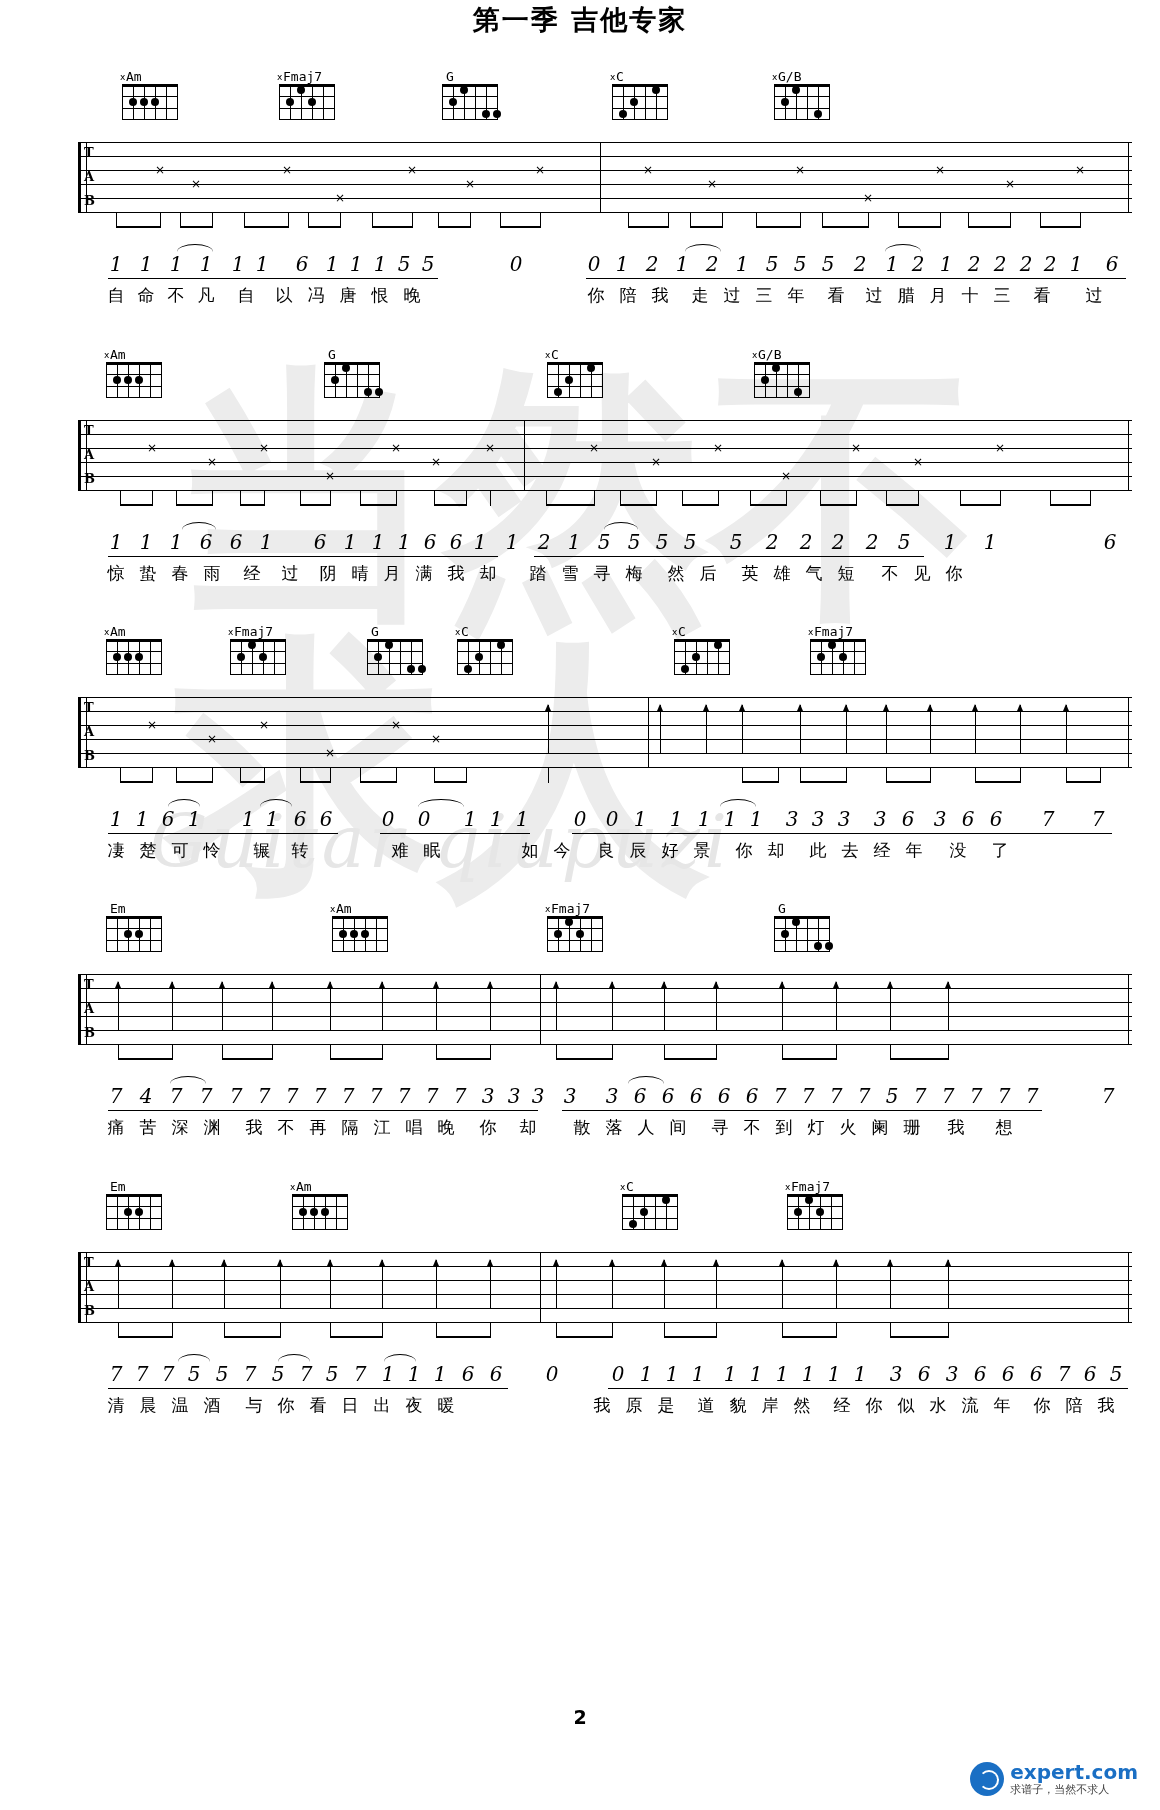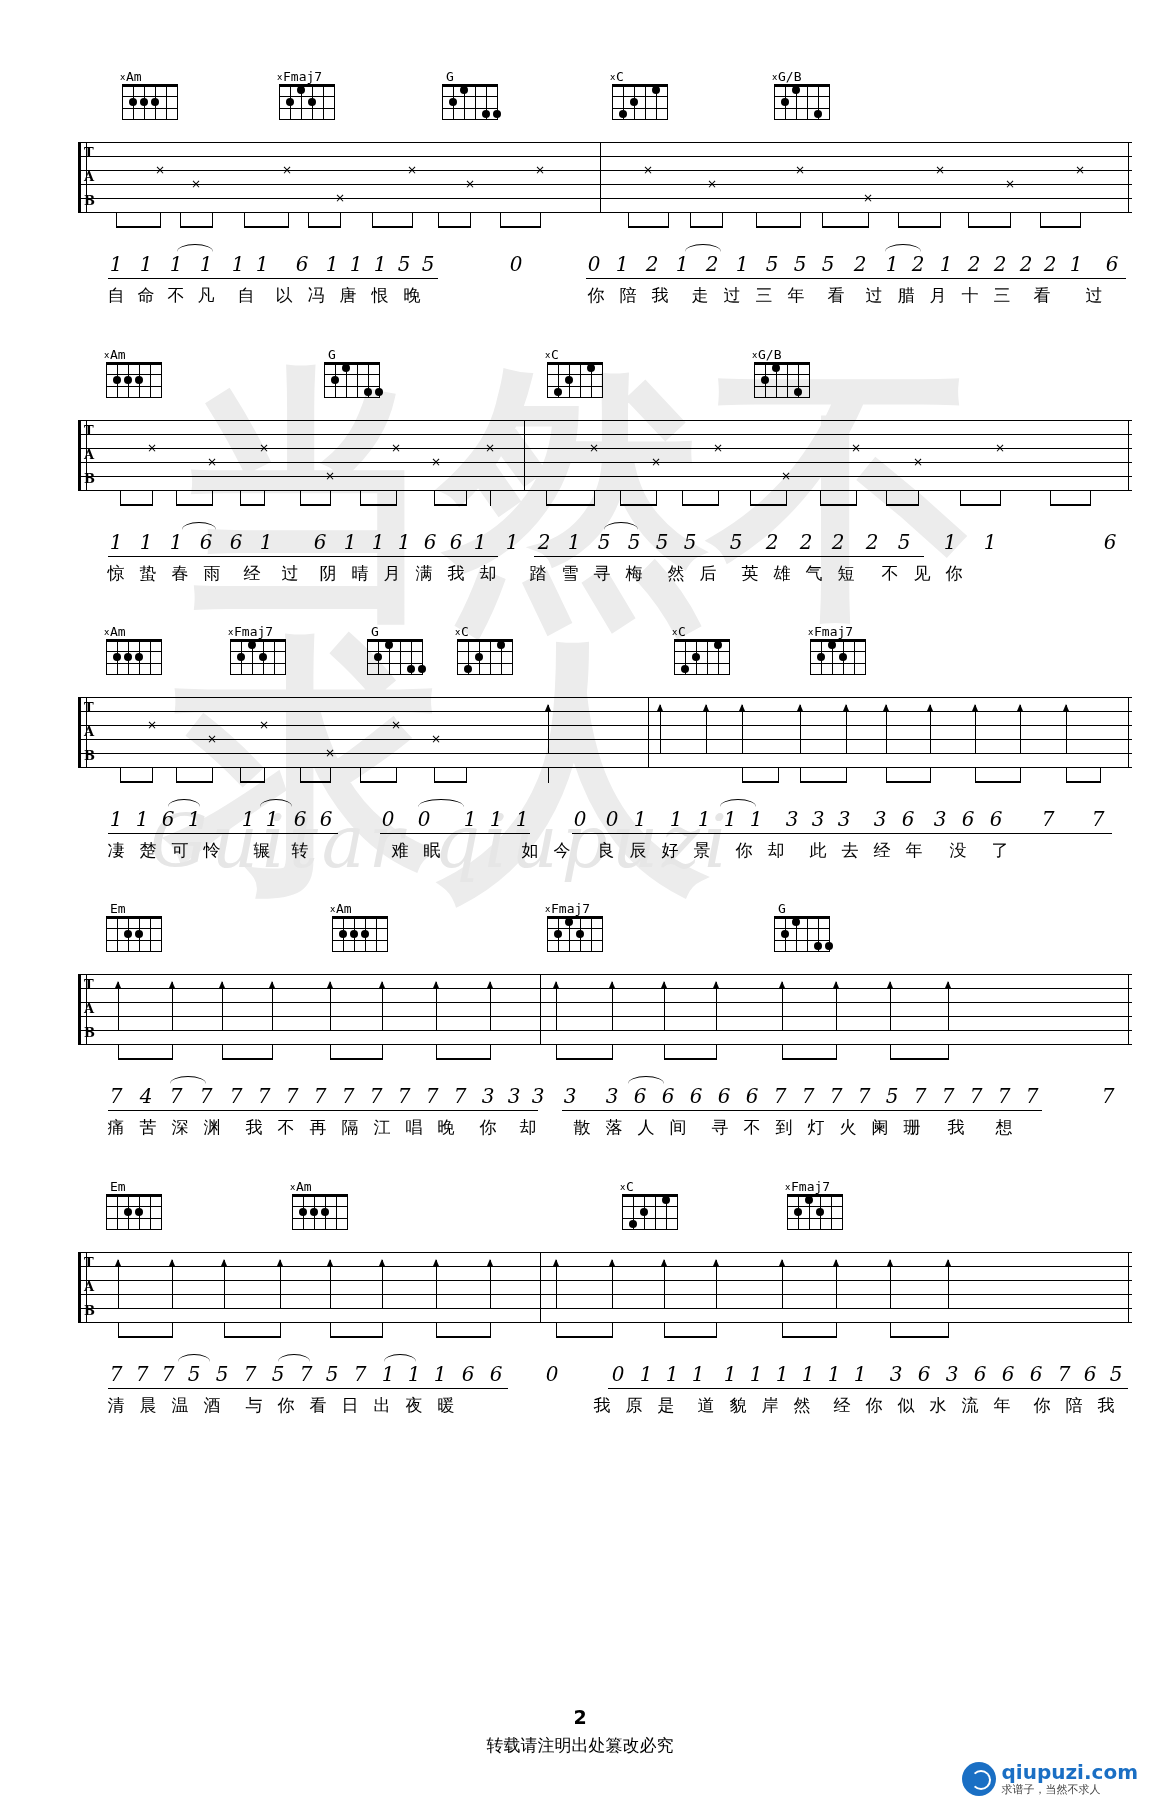--- a/index.html
+++ b/index.html
@@ -283,20 +283,21 @@
   .logo-sub {
     font-size: 11px;
     color: #444;
     line-height: 13px;
   }
 </style>
 </head>
 <body>
 
 <div class="header">
+  <div class="header-title">第一季 吉他专家</div>
 </div>
 
 <div class="wm-cn" style="left:170px; top:360px; font-size:270px; line-height:270px;">当然不求人</div>
 <div class="wm-guitar">Guitar qiupuzi</div>
 
 <div class="system" style="top:70px;">
 
   <div class="chords">
 
     <div class="chord" style="left:118px;">
@@ -1428,21 +1429,20 @@
       <div class="lyr" style="left:1002px;">年</div>
       <div class="lyr" style="left:1042px;">你</div>
       <div class="lyr" style="left:1074px;">陪</div>
       <div class="lyr" style="left:1106px;">我</div>
     </div>
   </div>
 </div>
 
 <div class="footer">
   <div class="page-no">2</div>
-  <div class="copy">转载请注明出处篡改必究</div>
   <div class="logo">
     <div class="logo-mark"></div>
     <div class="logo-text">
-      <div class="logo-main">qiupuzi.com</div>
+      <div class="logo-main">expert.com</div>
       <div class="logo-sub">求谱子，当然不求人</div>
     </div>
   </div>
 </div>
 
 </body></html>

